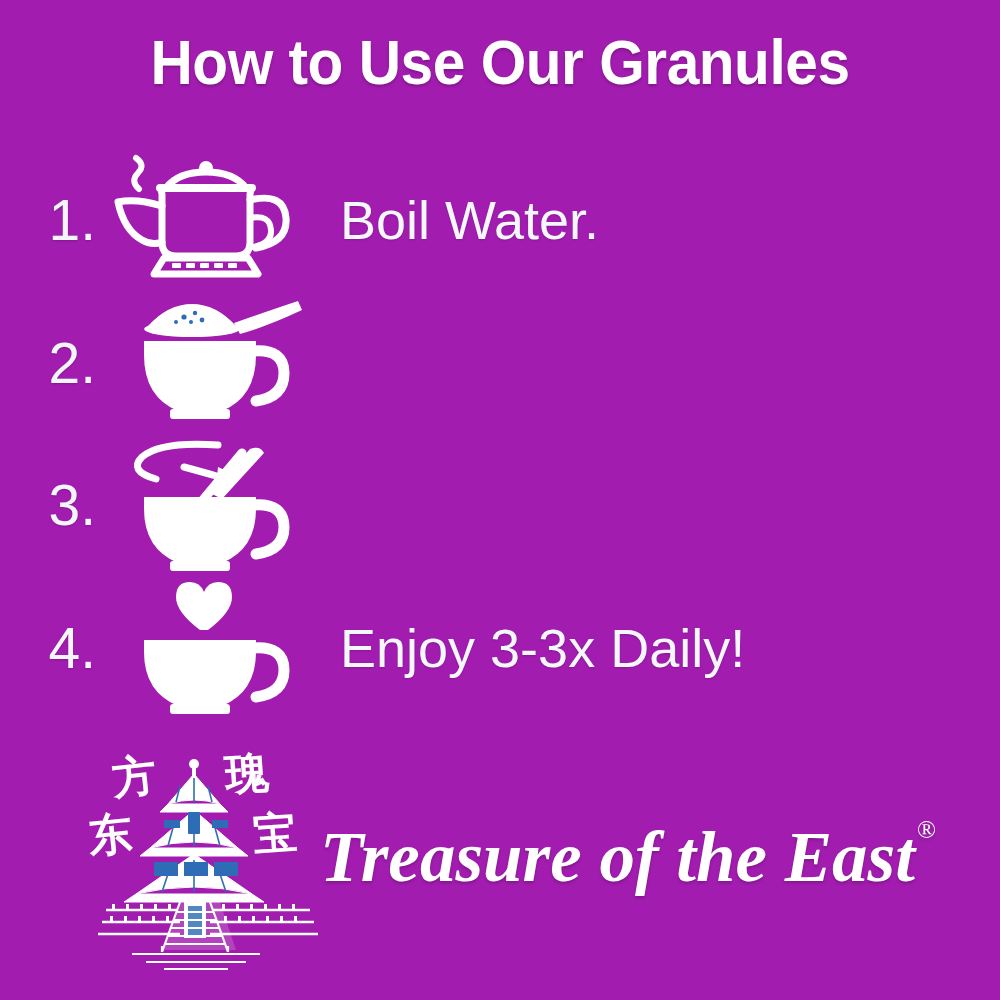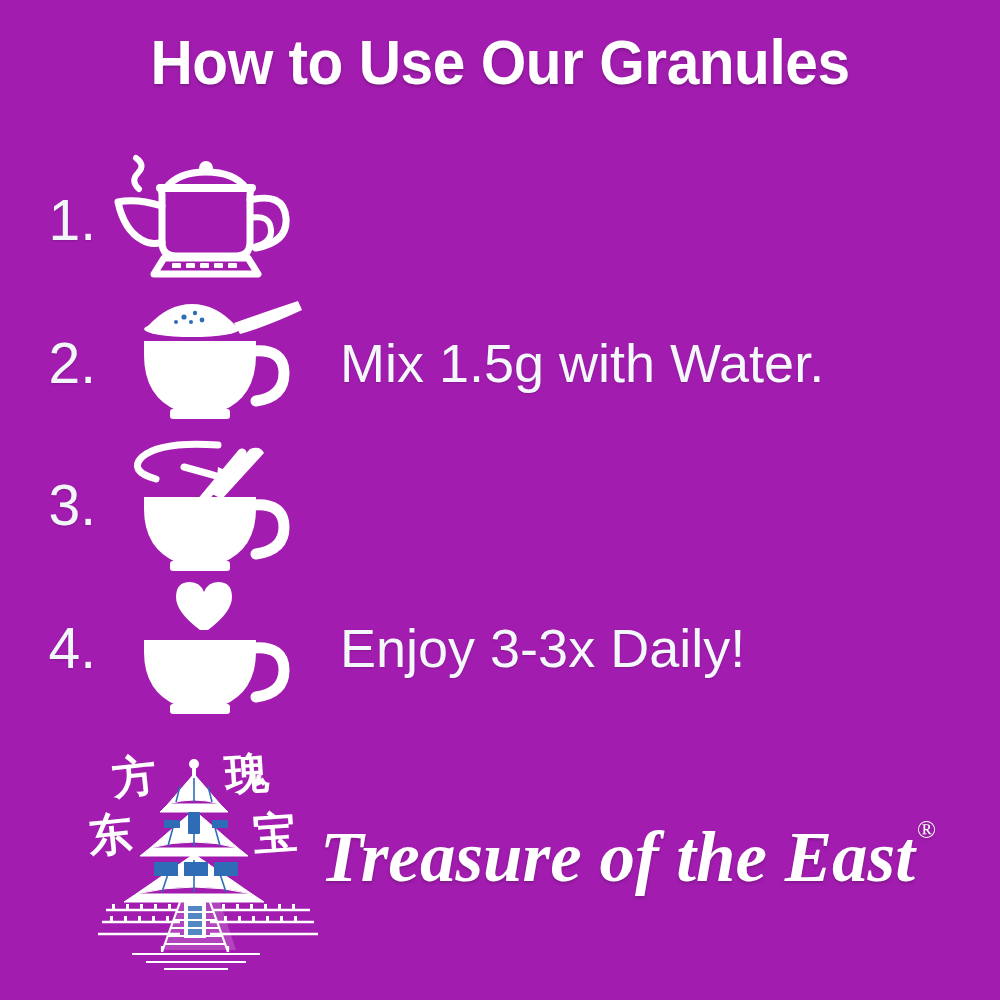--- a/index.html
+++ b/index.html
@@ -173,20 +173,21 @@
 
           <g fill="#ffffff">
             <rect x="72" y="113" width="9" height="5" rx="1"></rect>
             <rect x="86" y="113" width="9" height="5" rx="1"></rect>
             <rect x="100" y="113" width="9" height="5" rx="1"></rect>
             <rect x="114" y="113" width="9" height="5" rx="1"></rect>
             <rect x="128" y="113" width="9" height="5" rx="1"></rect>
           </g>
         </svg>
       </div>
+      <div class="step-text">Boil Water.</div>
     </div>
 
     <div class="step row2">
       <div class="step-num">2.</div>
       <div class="step-icon">
         <svg viewBox="0 0 230 140" xmlns="http://www.w3.org/2000/svg">
 
           <g fill="#ffffff">
             <path d="M48 33 q20 -22 44 -22 q24 0 44 22 z"></path>
             <ellipse cx="92" cy="36" rx="48" ry="8"></ellipse>
@@ -201,21 +202,20 @@
             <circle cx="91" cy="29" r="2"></circle>
           </g>
 
           <g fill="#ffffff">
             <path d="M44 48 h112 v14 q0 42 -34 56 h-44 q-34 -14 -34 -56 z"></path>
             <rect x="70" y="116" width="60" height="10" rx="3"></rect>
           </g>
           <path d="M154 58 q30 -2 30 22 q0 24 -28 28" fill="none" stroke="#ffffff" stroke-width="11" stroke-linecap="round"></path>
         </svg>
       </div>
-      <div class="step-text">Mix 1.5g with Water.</div>
     </div>
 
     <div class="step row3">
       <div class="step-num">3.</div>
       <div class="step-icon">
         <svg viewBox="0 0 230 140" xmlns="http://www.w3.org/2000/svg">
 
           <path d="M118 10 q-58 -4 -76 12 q-14 14 14 22" fill="none" stroke="#ffffff" stroke-width="7" stroke-linecap="round"></path>
           <path d="M84 32 q22 6 36 10" fill="none" stroke="#ffffff" stroke-width="7" stroke-linecap="round"></path>
           <polygon points="118,32 140,42 116,52" fill="#ffffff"></polygon>

